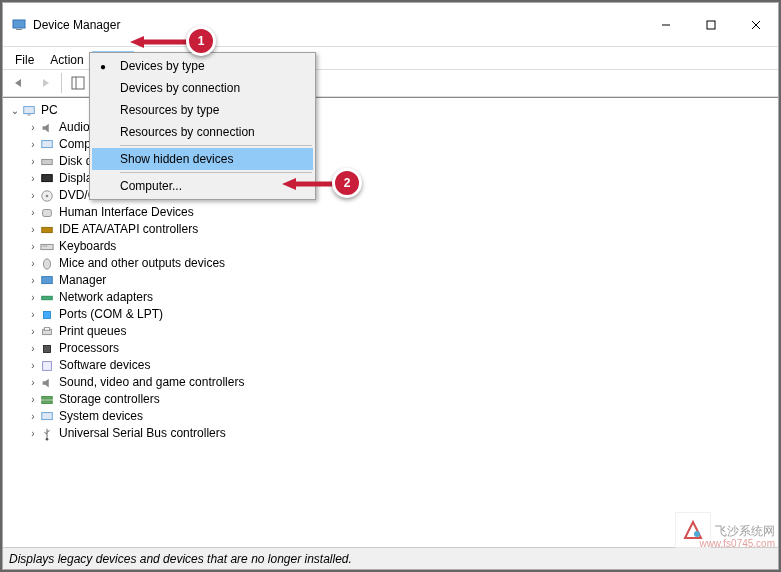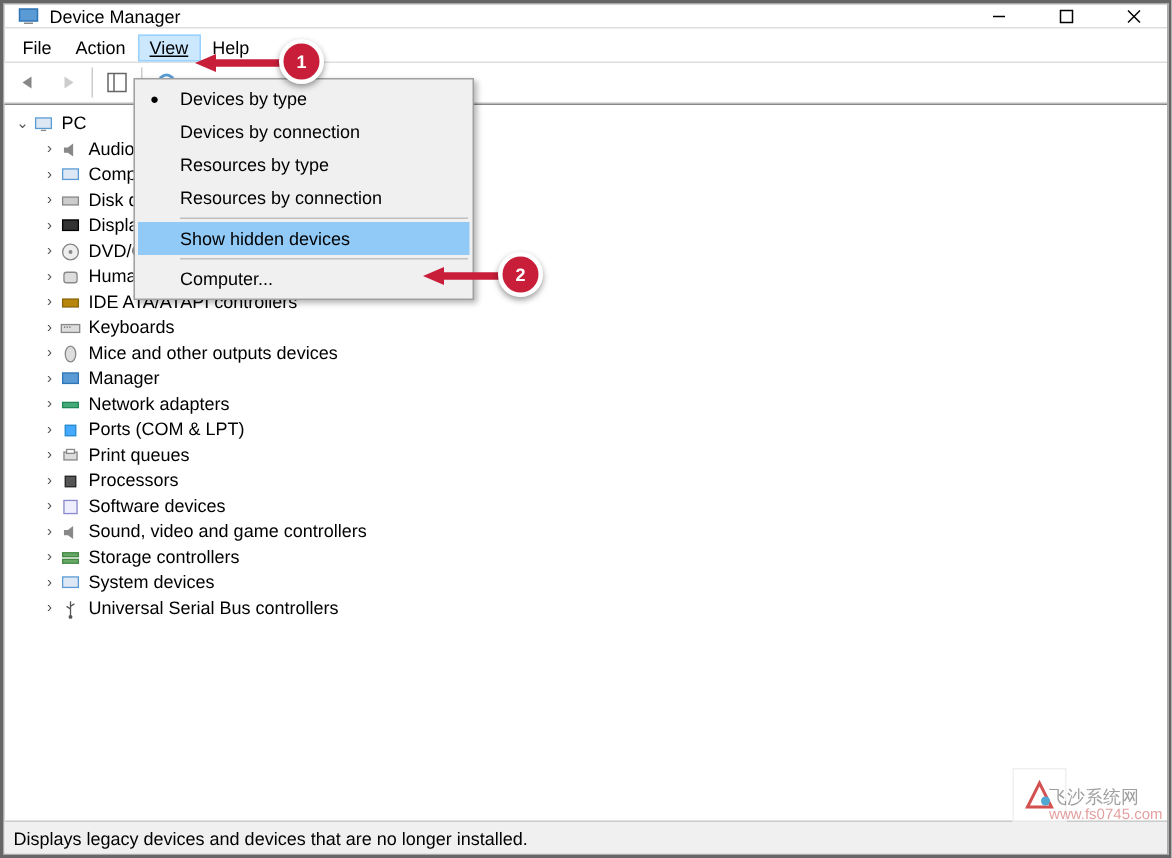--- a/index.html
+++ b/index.html
@@ -1,19 +1,19 @@
 <!DOCTYPE html>
 <html><head>
 <meta charset="utf-8">
 <style>
 * { box-sizing: border-box; margin: 0; padding: 0; font-family: "Segoe UI", Tahoma, sans-serif; font-size: 12px; }
 body { background: #666; width: 781px; height: 572px; position: relative; }
 .window { position: absolute; left: 2px; top: 2px; width: 777px; height: 568px; background: #fff; border: 1px solid #aaa; display: flex; flex-direction: column; }
 
-.titlebar { height: 16px; display: flex; align-items: center; padding-left: 8px; border-bottom: 1px solid #ddd; }
+.titlebar { height: 44px; display: flex; align-items: center; padding-left: 8px; border-bottom: 1px solid #ddd; }
 .titlebar-icon { width: 16px; height: 16px; margin-right: 6px; }
 .titlebar-text { flex: 1; }
 .win-btn { width: 45px; height: 28px; display: flex; align-items: center; justify-content: center; }
 
 .menubar { height: 22px; display: flex; align-items: flex-end; padding-left: 4px; position: relative; }
 .menu-item { padding: 2px 8px; }
 .menu-item.active { background: #cce8ff; border: 1px solid #99d1ff; padding: 1px 7px; text-decoration: underline; }
 
 .toolbar { height: 28px; display: flex; align-items: center; border-top: 1px solid #ddd; border-bottom: 1px solid #ddd; padding-left: 4px; gap: 2px; background: #fff; }
 .tool-btn { width: 24px; height: 24px; display: flex; align-items: center; justify-content: center; border: 1px solid transparent; }
@@ -27,29 +27,29 @@
 .caret { width: 12px; text-align: center; color: #555; font-size: 10px; }
 .node-icon { width: 16px; height: 16px; margin-right: 4px; display: inline-flex; align-items: center; justify-content: center; }
 .node-icon svg { width: 14px; height: 14px; }
 
 .dropdown { position: absolute; left: 89px; top: 52px; width: 227px; background: #f0f0f0; border: 1px solid #a0a0a0; box-shadow: 2px 2px 4px rgba(0,0,0,0.3); z-index: 10; padding: 2px; }
 .dd-item { height: 22px; display: flex; align-items: center; padding-left: 28px; position: relative; }
 .dd-item.hl { background: #91c9f7; text-align: center; }
 .dd-sep { height: 1px; background: #c0c0c0; margin: 2px 1px 2px 28px; }
 .dd-bullet { position: absolute; left: 8px; font-size: 10px; }
 
-.statusbar { height: 22px; border-top: 1px solid #ccc; display: flex; align-items: center; padding-left: 6px; background: #f0f0f0; }
+.statusbar { height: 22px; border-top: 1px solid #ccc; display: flex; align-items: center; padding-left: 6px; background: #f0f0f0; font-style: italic; }
 
 .callout { position: absolute; width: 30px; height: 30px; border-radius: 50%; background: #c81e3a; border: 3px solid #fff; box-shadow: 0 2px 4px rgba(0,0,0,0.4); display: flex; align-items: center; justify-content: center; color: #fff; font-weight: bold; font-size: 16px; z-index: 20; }
 .arrow { position: absolute; z-index: 19; }
 .arrow-line { stroke: #c81e3a; stroke-width: 5; fill: none; }
 .arrow-head { fill: #c81e3a; }
 
 .watermark-logo { position: absolute; right: 70px; bottom: 24px; width: 36px; height: 36px; border: 1px solid #eee; background: #fff; display: flex; align-items: center; justify-content: center; opacity: 0.85; }
-.watermark-text { position: absolute; right: 6px; bottom: 22px; font-size: 11px; color: #888; opacity: 0.8; line-height: 1.2; text-align: left; }
+.watermark-text { position: absolute; right: 6px; bottom: 22px; font-size: 11px; color: #888; opacity: 0.8; line-height: 1.2; text-align: right; }
 .watermark-text .line2 { color: #d88; font-size: 10px; }
 </style>
 </head>
 <body>
 
 <div class="window">
 
   <div class="titlebar">
     <span class="titlebar-icon">
       <svg viewBox="0 0 16 16">

